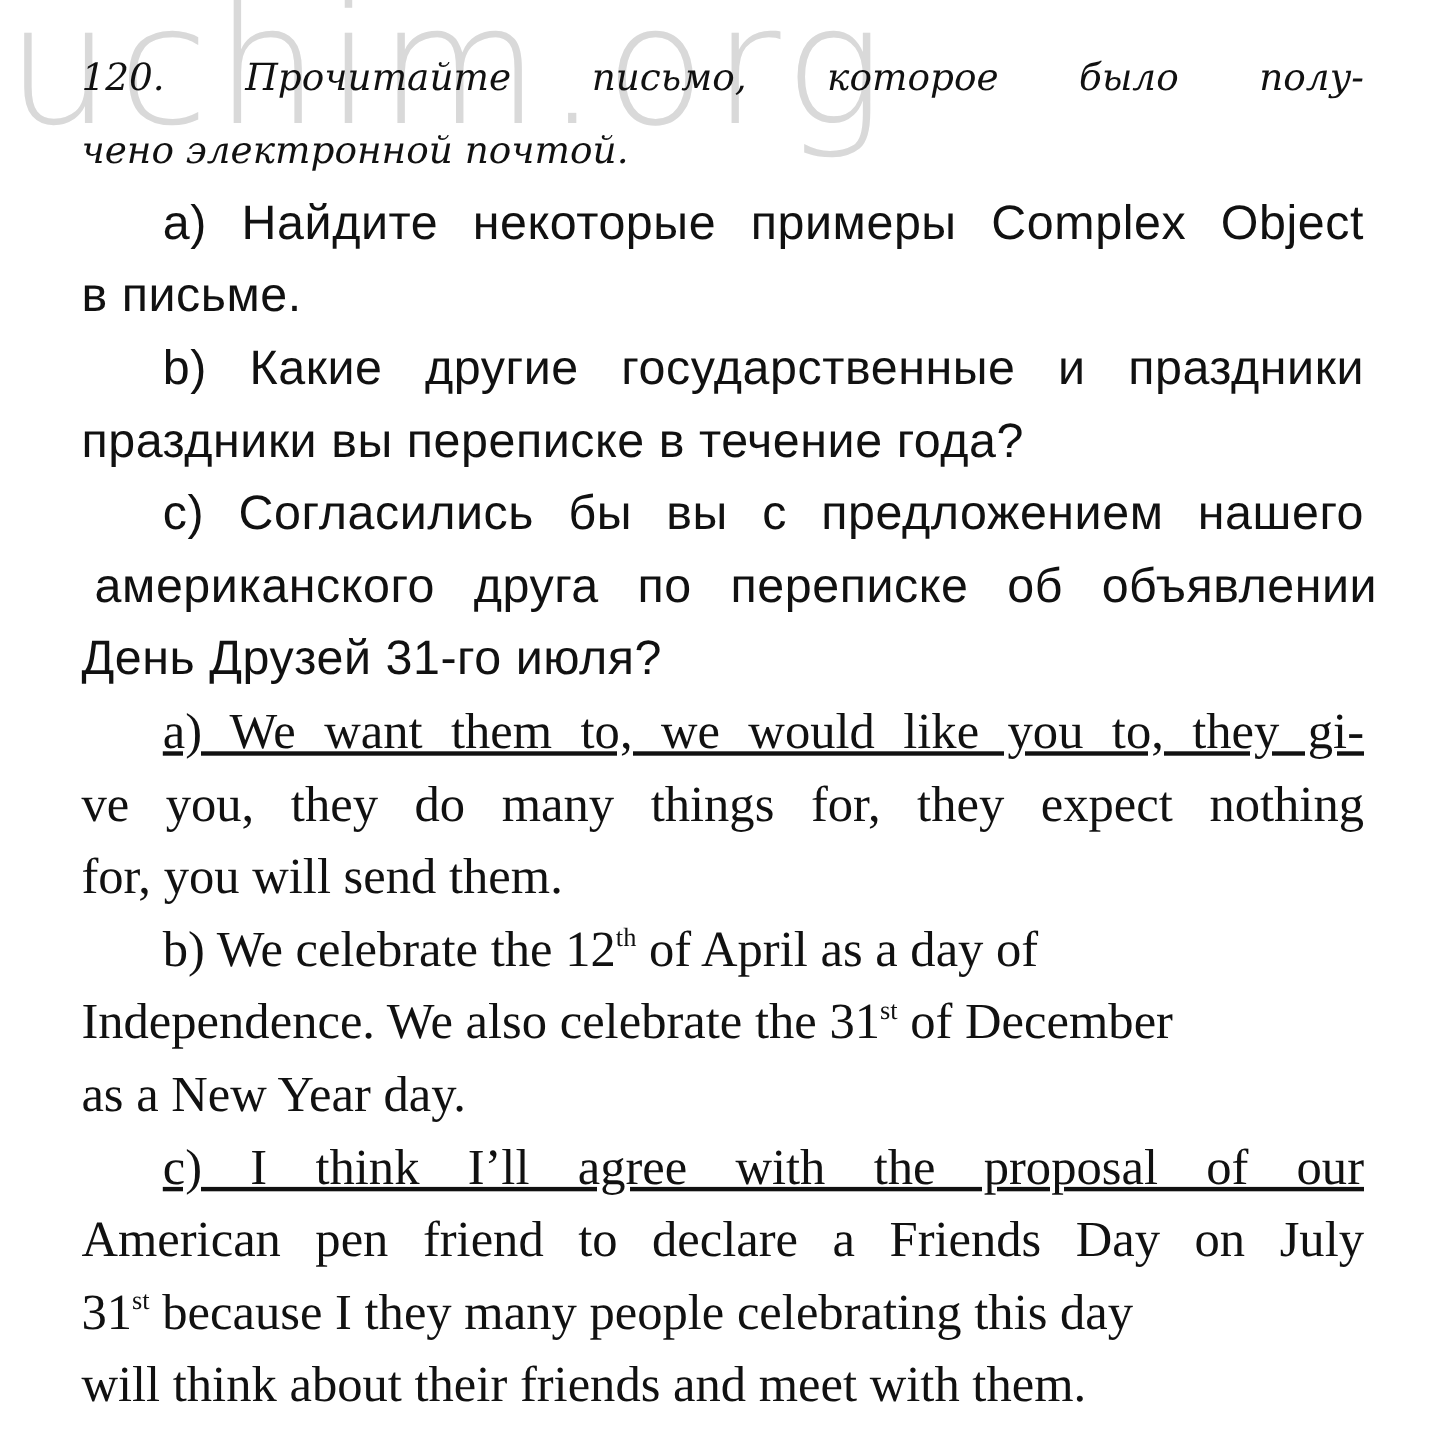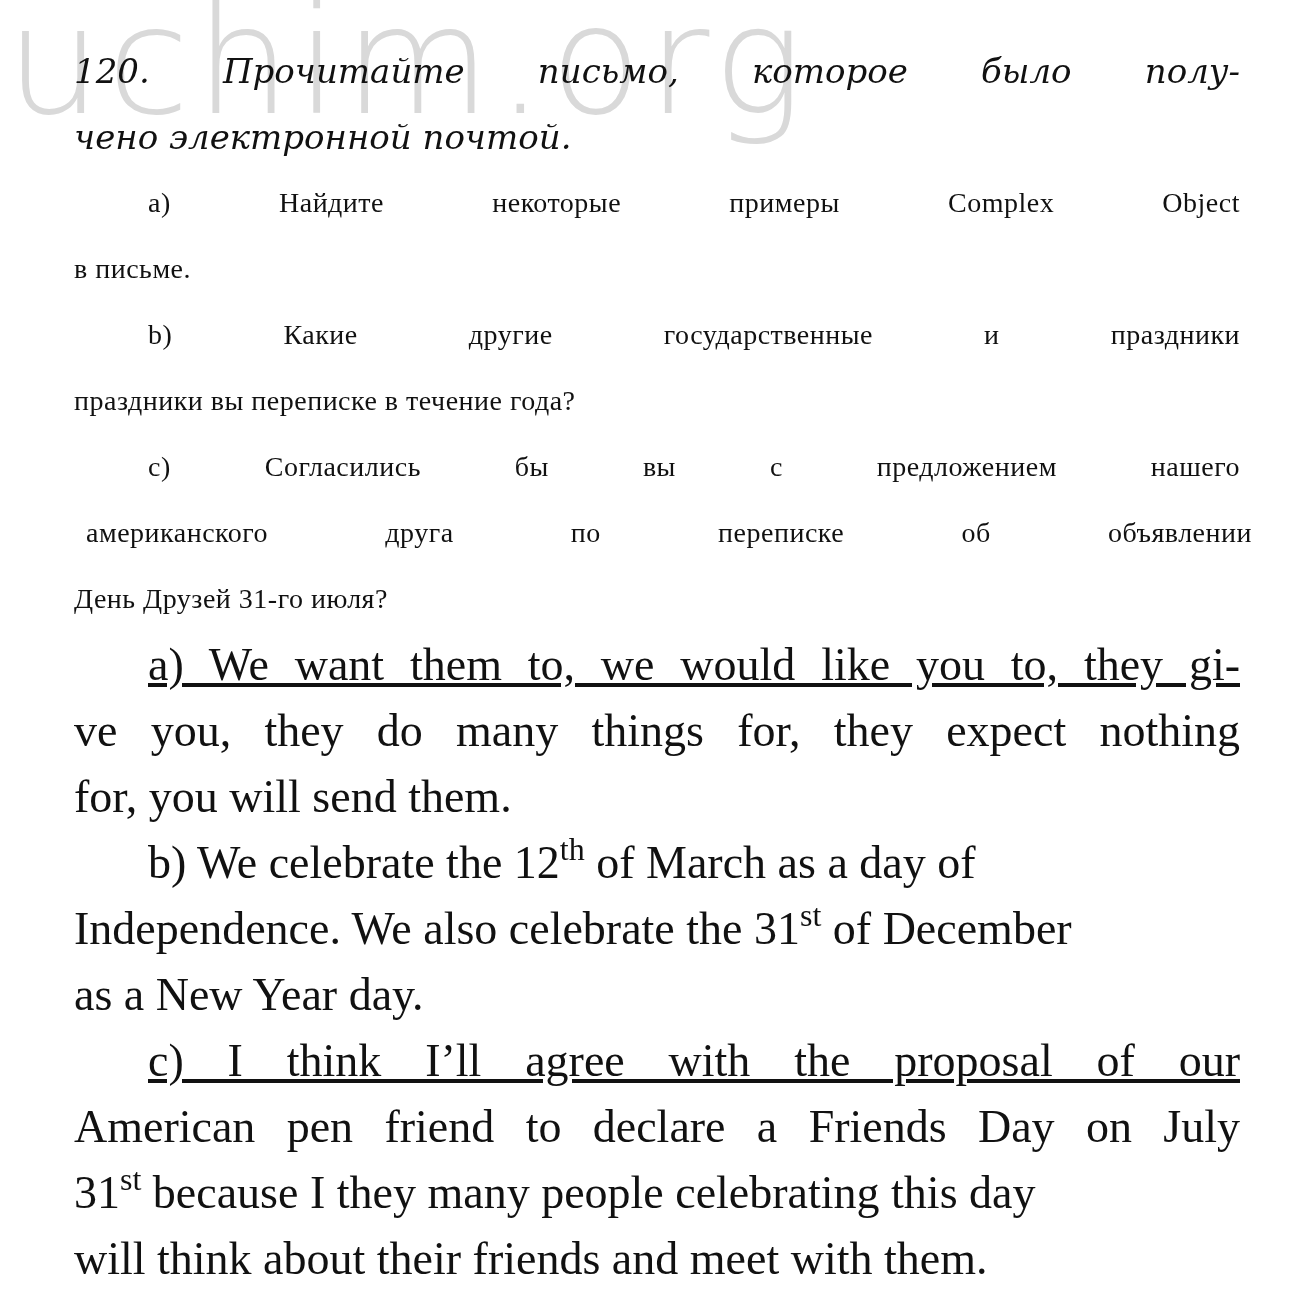--- a/index.html
+++ b/index.html
@@ -54,30 +54,30 @@
     .line.indent {
       padding-left: 74px;
       width: 1092px;
     }
     .heading {
       font-family: "DejaVu Serif", serif;
       font-style: italic;
       font-size: 34px;
     }
     .ru {
-      font-family: Liberation Serif, serif;
-      font-size: 28px;
+      font-family: Liberation Sans, sans-serif;
+      font-size: 44px;
       letter-spacing: 0.5px;
     }
     .en {
       font-family: "Liberation Serif", serif;
       font-size: 46px;
     }
     sup {
-      font-size: 32px;
+      font-size: 24px;
       line-height: 0;
       vertical-align: 18px;
     }
   </style>
 </head>
 <body>
 
 <div class="watermark">uchim.org</div>
 
 <div class="page">
@@ -92,21 +92,21 @@
   <div class="line ru" style="top:338px;">праздники вы переписке в течение года?</div>
 
   <div class="line ru indent justify" style="top:404px;">с) Согласились бы вы с предложением нашего</div>
   <div class="line ru justify" style="top:470px;margin-left:12px;">американского друга по переписке об объявлении</div>
   <div class="line ru" style="top:536px;">День Друзей 31-го июля?</div>
 
   <div class="line en indent justify" style="top:602px;text-decoration:underline;">a) We want them to, we would like you to, they gi-</div>
   <div class="line en justify" style="top:668px;">ve you, they do many things for, they expect nothing</div>
   <div class="line en" style="top:734px;">for, you will send them.</div>
 
-  <div class="line en indent" style="top:800px;"><span>b) We celebrate the 12</span><sup>th</sup><span> of March as a day of</span></div>
+  <div class="line en indent" style="top:800px;"><span>b) We celebrate the 12</span><sup>th</sup><span> of April as a day of</span></div>
   <div class="line en" style="top:866px;"><span>Independence. We also celebrate the 31</span><sup>st</sup><span> of December</span></div>
   <div class="line en" style="top:932px;">as a New Year day.</div>
 
   <div class="line en indent justify" style="top:998px;text-decoration:underline;">c) I think I’ll agree with the proposal of our</div>
   <div class="line en justify" style="top:1064px;">American pen friend to declare a Friends Day on July</div>
   <div class="line en" style="top:1130px;"><span>31</span><sup>st</sup><span> because I they many people celebrating this day</span></div>
   <div class="line en" style="top:1196px;">will think about their friends and meet with them.</div>
 
 </div>
 

